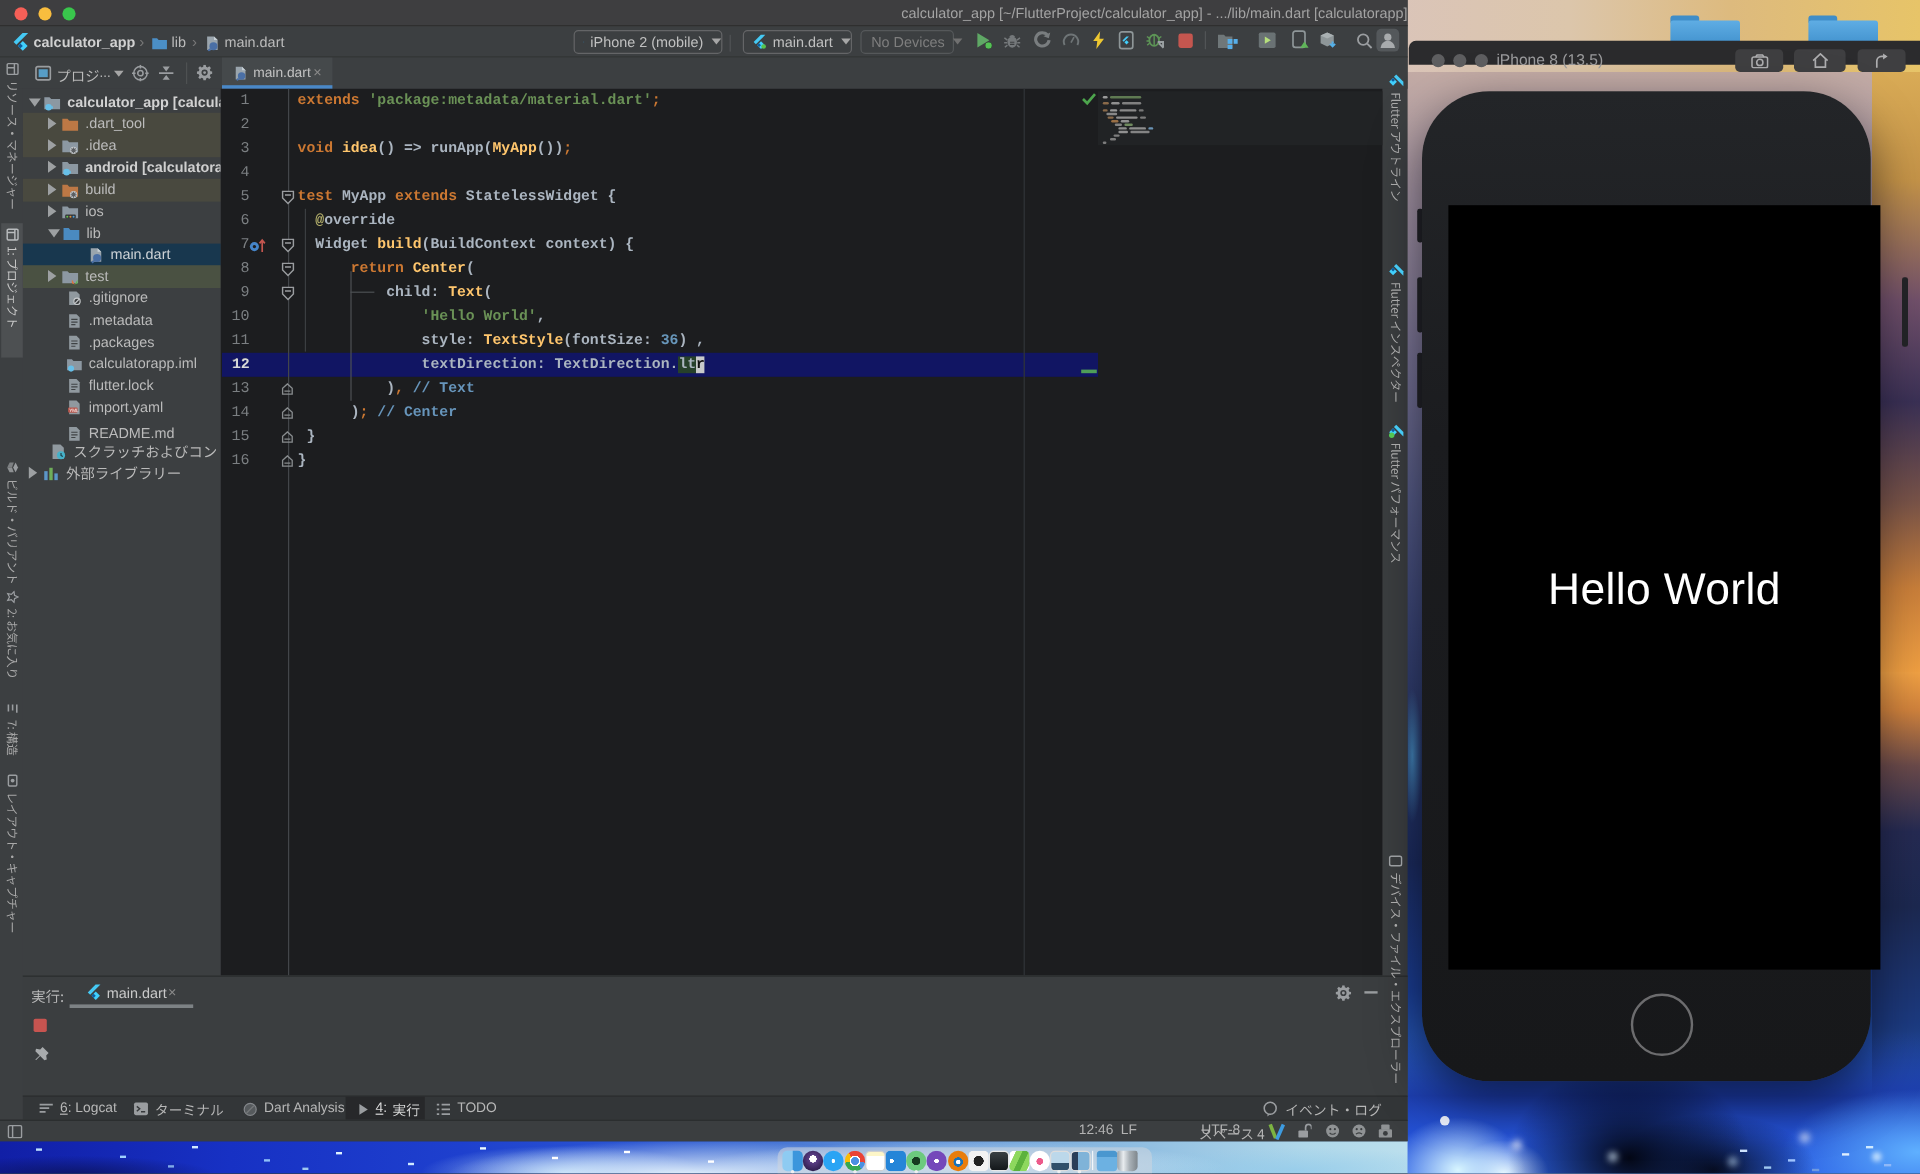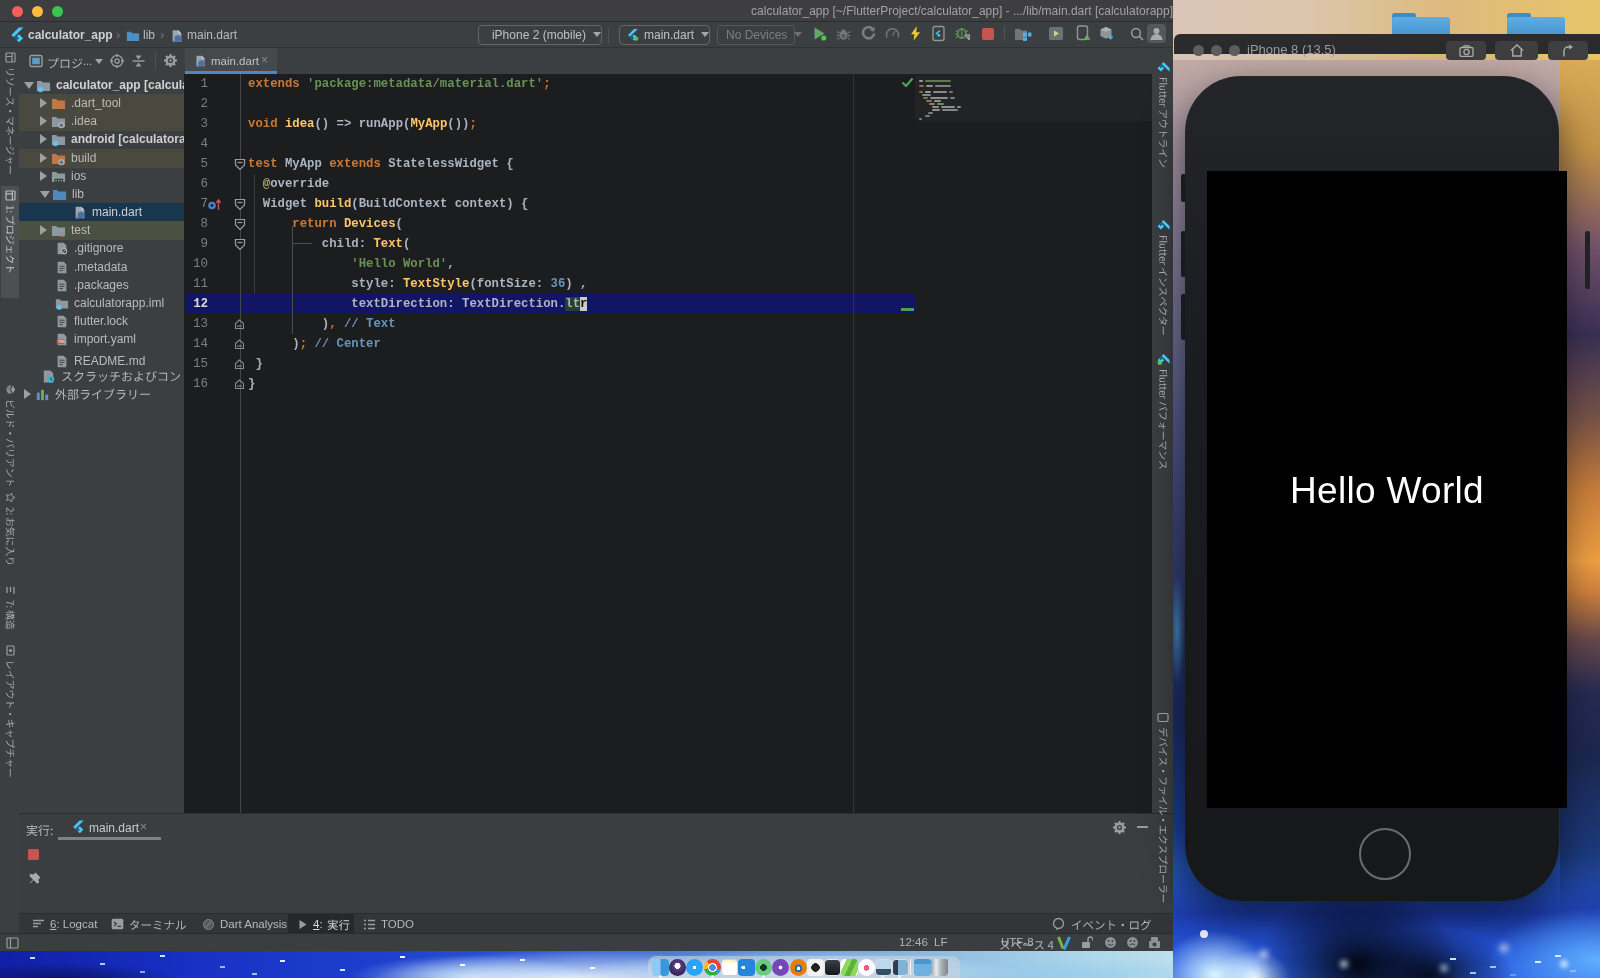--- a/index.html
+++ b/index.html
@@ -544,21 +544,21 @@
       <path d="M1.5 9.5V4.5L5.5 1l4 3.5v5z" fill="none" stroke="#888c8e" stroke-width="1.1"></path>
       <path d="M3 7h5" stroke="#888c8e" stroke-width="1.1"></path>
     </svg>
 <pre class="code"><span class="k">extends</span> <span class="st">'package:metadata/material.dart'</span><span class="k">;</span>
 
 <span class="k">void</span> <span class="fn">idea</span>() =&gt; runApp(<span class="fn">MyApp</span>())<span class="k">;</span>
 
 <span class="k">test</span> MyApp <span class="k">extends</span> StatelessWidget {
   <span class="an">@</span>override
   Widget <span class="fn">build</span>(BuildContext context) {
-      <span class="k">return</span> <span class="fn">Devices</span>(
+      <span class="k">return</span> <span class="fn">Center</span>(
           child: <span class="fn">Text</span>(
               <span class="st">'Hello World'</span>,
               style: <span class="fn">TextStyle</span>(fontSize: <span class="nm">36</span>) ,
               textDirection: TextDirection.<span style="background:#26402a">lt</span><span style="background:#c8cacb;color:#111">r</span>
           )<span class="k">,</span> <span class="cm">// Text</span>
       )<span class="k">;</span> <span class="cm">// Center</span>
  }
 }</pre>
 </div>
 

